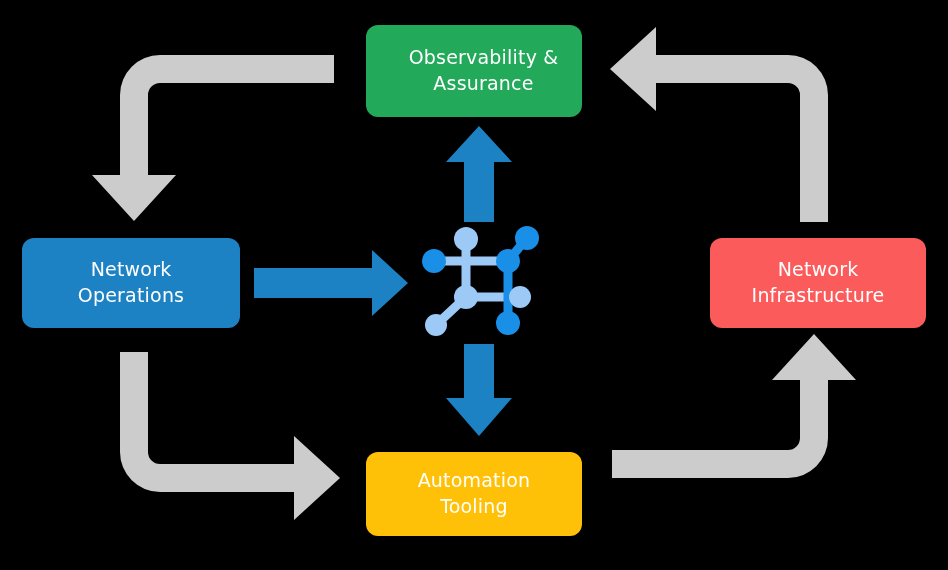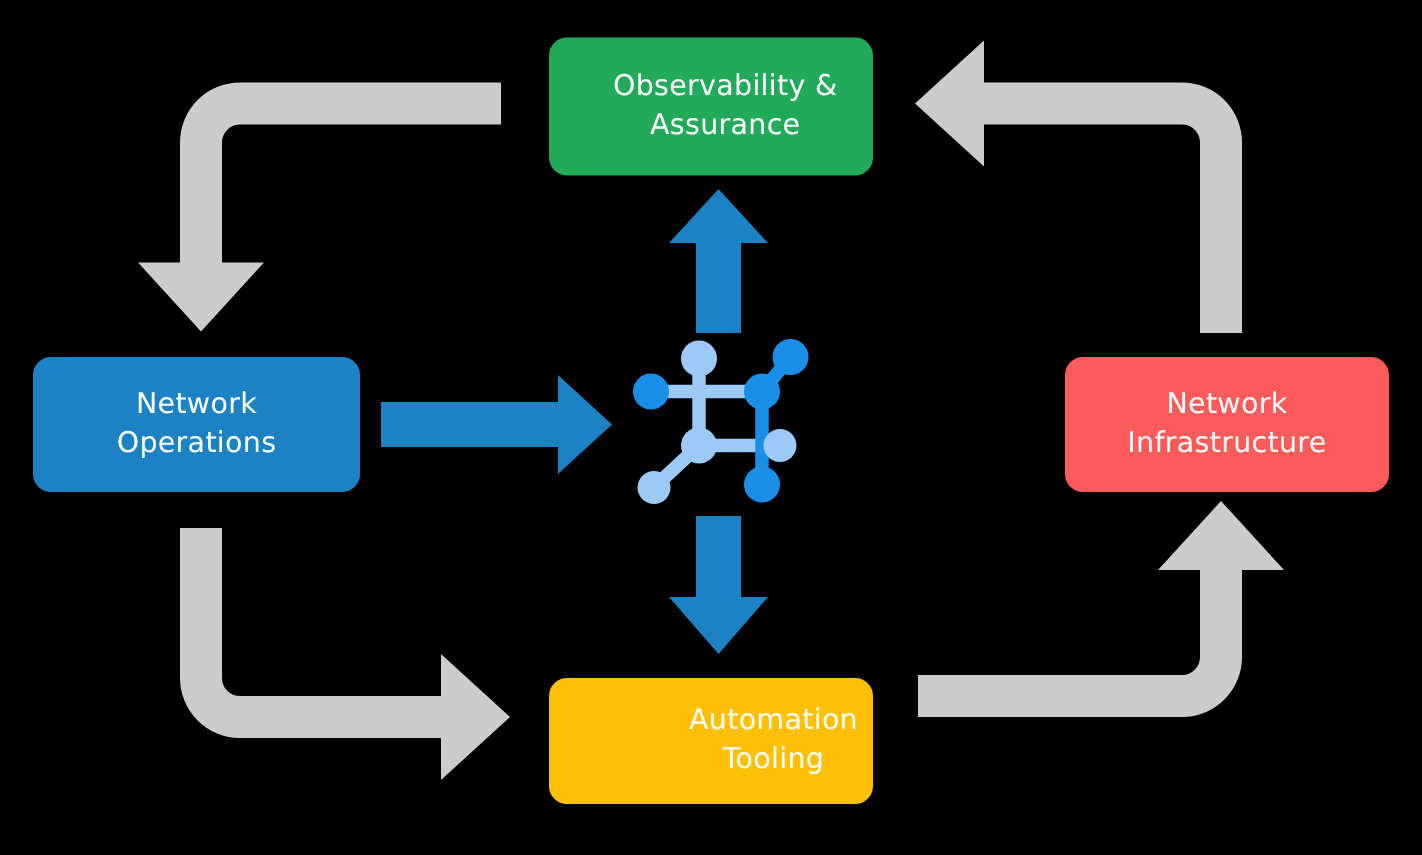--- a/index.html
+++ b/index.html
@@ -33,21 +33,21 @@
   #box-observability {
     left: 366px; top: 25px; width: 216px; height: 92px; padding-left: 29px;
   }
   #box-network-operations {
     left: 22px; top: 238px; width: 218px; height: 90px;
   }
   #box-network-infrastructure {
     left: 710px; top: 238px; width: 216px; height: 90px;
   }
   #box-automation-tooling {
-    left: 366px; top: 452px; width: 216px; height: 84px; justify-content: flex-end;
+    left: 366px; top: 452px; width: 216px; height: 84px;
   }
   .box-label {
     display: block;
     white-space: pre-line;
   }
   .svg-layer {
     position: absolute;
     left: 0; top: 0;
     width: 948px;
     height: 570px;

